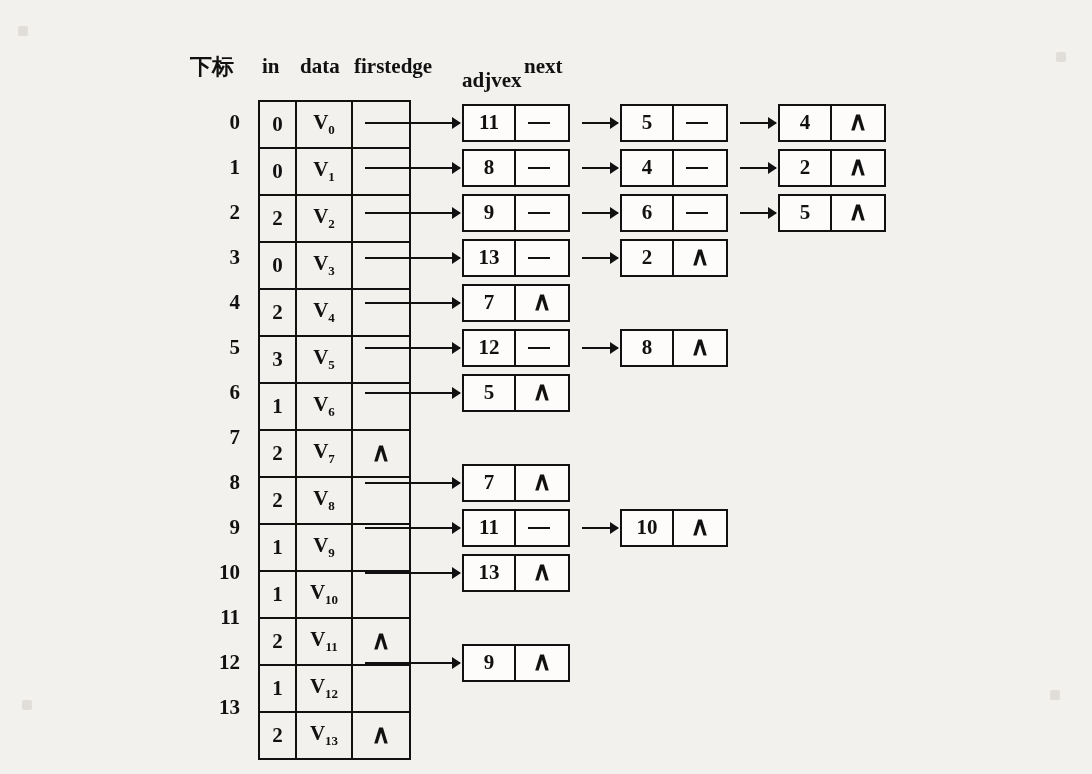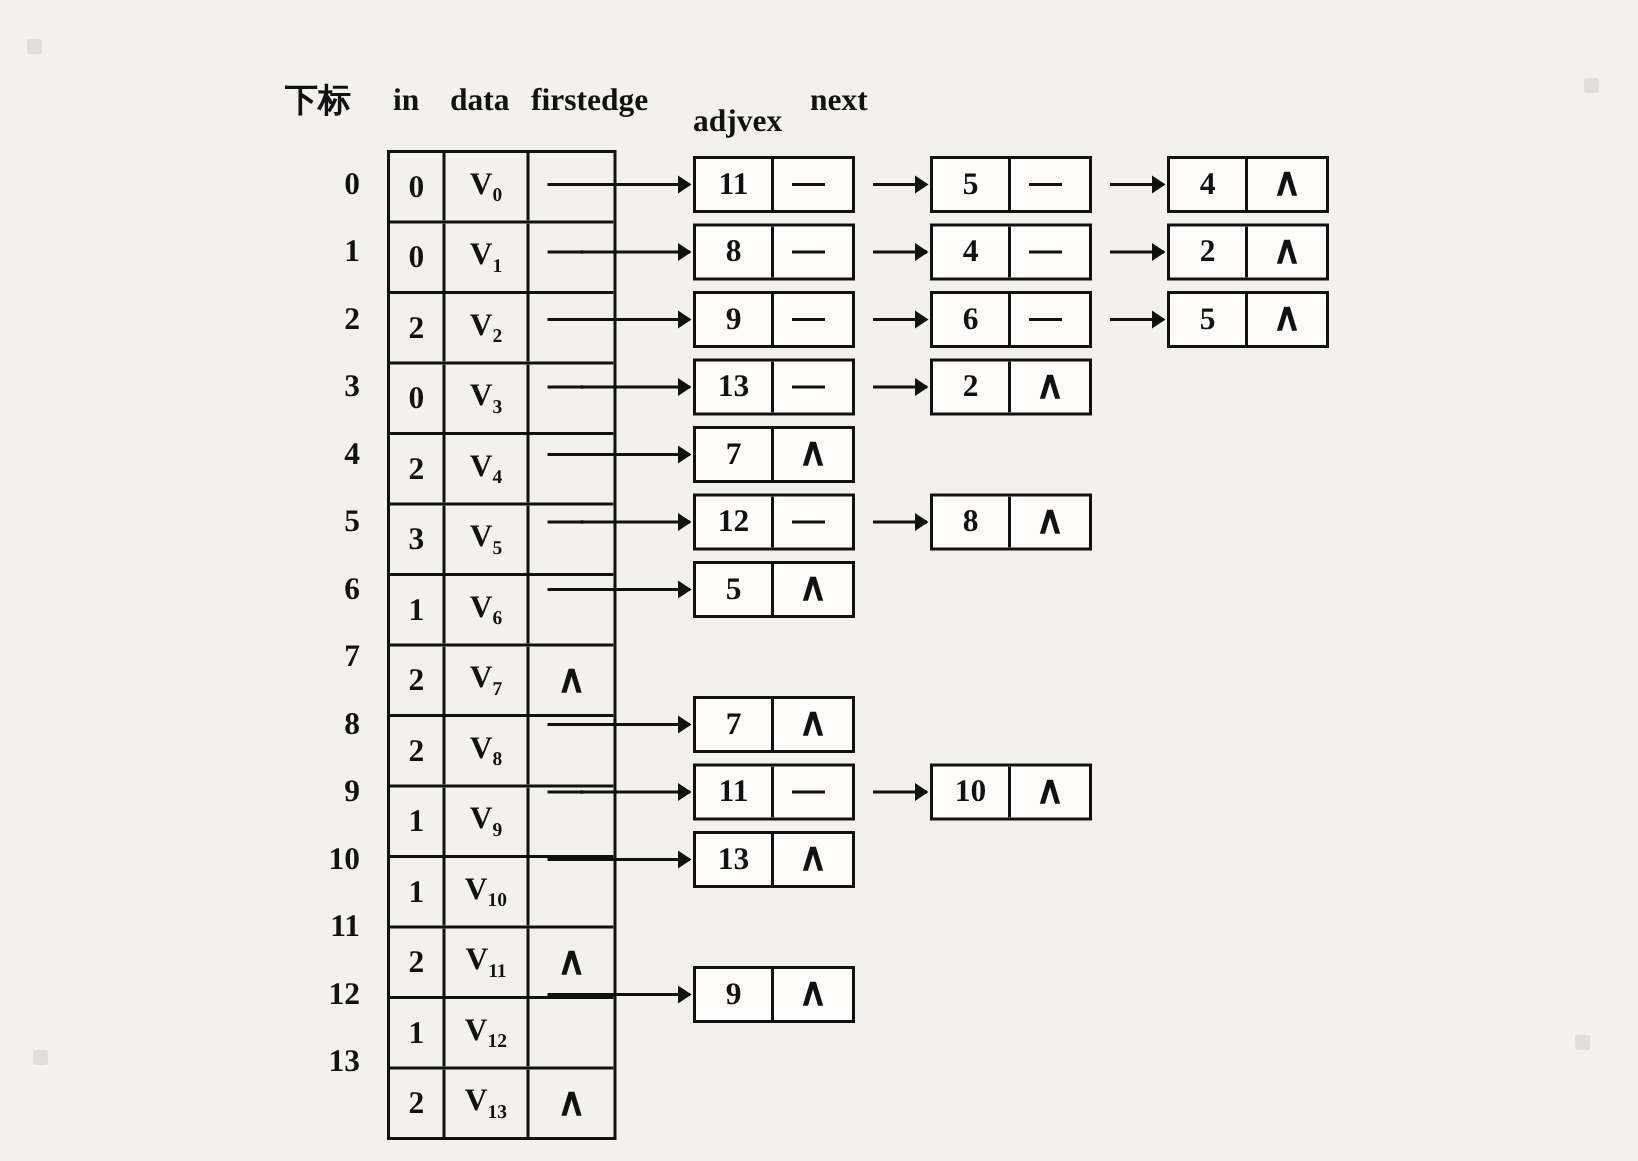--- a/index.html
+++ b/index.html
@@ -149,21 +149,21 @@
 <div class="scan-mark" style="left:22px;top:700px;"></div>
 <div class="scan-mark" style="left:1050px;top:690px;"></div>
 
 <div id="diagram">
 
   <div class="hdr cn" style="left:190px;top:52px;">下标</div>
   <div class="hdr" style="left:262px;top:54px;">in</div>
   <div class="hdr" style="left:300px;top:54px;">data</div>
   <div class="hdr" style="left:354px;top:54px;">firstedge</div>
   <div class="hdr" style="left:462px;top:68px;">adjvex</div>
-  <div class="hdr" style="left:540px;top:54px;">next</div>
+  <div class="hdr" style="left:524px;top:54px;">next</div>
 
   <div class="vtable" id="vtable">
       <div class="row">
         <div class="cell in">0</div>
         <div class="cell data">
           <span>V<span class="sub">0</span></span>
         </div>
         <div class="cell fe"></div>
       </div>
       <div class="row">

